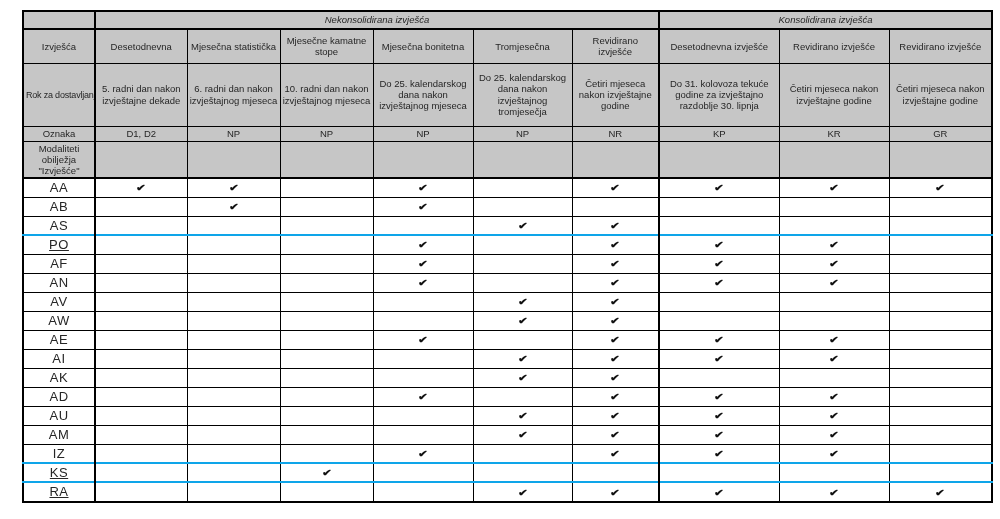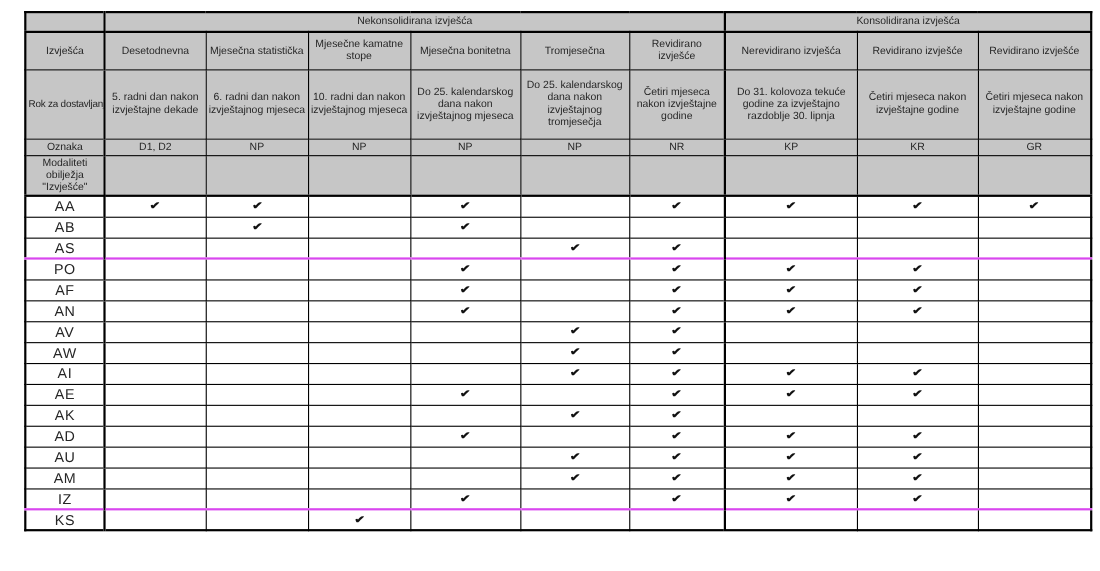--- a/index.html
+++ b/index.html
@@ -31,28 +31,28 @@
     text-align: center;
     vertical-align: middle;
     padding: 1px 2px;
     overflow: hidden;
     color: #262626;
   }
   td.hdr { background: #c6c6c6; }
   td.label-col { border-right: 2px solid #000; }
   td.grp-split { border-left: 2px solid #000; }
   tr.r1 { height: 18px; }
-  tr.r1 td { border-bottom: 2px solid #000; font-size: 9.5px; }
+  tr.r1 td { border-bottom: 2px solid #000; font-size: 9.5px; font-style: italic; }
   tr.r2 { height: 34px; }
   tr.r3 { height: 63px; }
   tr.r4 { height: 15px; }
   tr.r5 { height: 28px; }
   tr.r5 td { border-bottom: 2px solid #000; }
   tr.modality-row { height: 19px; }
-  tr.thick-top td { border-top: 2px solid #d946ef; }
+  tr.thick-top td { border-top: 2px solid #0ea5e9; text-decoration: underline; }
   td.code-cell { font-size: 13px; letter-spacing: 0.5px; background: #fff; }
   .nowrap { white-space: nowrap; font-size: 9px; letter-spacing: -0.2px; }
   .check {
     font-size: 9.5px;
     font-weight: bold;
     color: #111;
     display: inline-block;
     transform: scaleX(1.25);
   }
 </style>
@@ -80,21 +80,21 @@
         <td class="hdr grp-split" colspan="3">Konsolidirana izvješća</td>
       </tr>
       <tr class="r2">
         <td class="hdr label-col">Izvješća</td>
         <td class="hdr">Desetodnevna</td>
         <td class="hdr">Mjesečna statistička</td>
         <td class="hdr">Mjesečne kamatne stope</td>
         <td class="hdr">Mjesečna bonitetna</td>
         <td class="hdr">Tromjesečna</td>
         <td class="hdr">Revidirano izvješće</td>
-        <td class="hdr grp-split">Nerevidirano izvješća</td>
+        <td class="hdr grp-split">Desetodnevna izvješće</td>
         <td class="hdr">Revidirano izvješće</td>
         <td class="hdr">Revidirano izvješće</td>
       </tr>
       <tr class="r3">
         <td class="hdr label-col"><span class="nowrap">Rok za dostavljanje</span></td>
         <td class="hdr">5. radni dan nakon izvještajne dekade</td>
         <td class="hdr">6. radni dan nakon izvještajnog mjeseca</td>
         <td class="hdr">10. radni dan nakon izvještajnog mjeseca</td>
         <td class="hdr">Do 25. kalendarskog dana nakon izvještajnog mjeseca</td>
         <td class="hdr">Do 25. kalendarskog dana nakon izvještajnog tromjesečja</td>
@@ -219,38 +219,38 @@
           <td class=""></td>
           <td class=""></td>
           <td class=""></td>
           <td class=""><span class="check">✔</span></td>
           <td class=""><span class="check">✔</span></td>
           <td class="grp-split"></td>
           <td class=""></td>
           <td class=""></td>
         </tr>
         <tr class="modality-row">
+          <td class="code-cell label-col">AE</td>
+          <td class=""></td>
+          <td class=""></td>
+          <td class=""></td>
+          <td class=""><span class="check">✔</span></td>
+          <td class=""></td>
+          <td class=""><span class="check">✔</span></td>
+          <td class="grp-split"><span class="check">✔</span></td>
+          <td class=""><span class="check">✔</span></td>
+          <td class=""></td>
+        </tr>
+        <tr class="modality-row">
           <td class="code-cell label-col">AI</td>
           <td class=""></td>
           <td class=""></td>
           <td class=""></td>
           <td class=""></td>
           <td class=""><span class="check">✔</span></td>
-          <td class=""><span class="check">✔</span></td>
-          <td class="grp-split"><span class="check">✔</span></td>
-          <td class=""><span class="check">✔</span></td>
-          <td class=""></td>
-        </tr>
-        <tr class="modality-row">
-          <td class="code-cell label-col">AE</td>
-          <td class=""></td>
-          <td class=""></td>
-          <td class=""></td>
-          <td class=""><span class="check">✔</span></td>
-          <td class=""></td>
           <td class=""><span class="check">✔</span></td>
           <td class="grp-split"><span class="check">✔</span></td>
           <td class=""><span class="check">✔</span></td>
           <td class=""></td>
         </tr>
         <tr class="modality-row">
           <td class="code-cell label-col">AK</td>
           <td class=""></td>
           <td class=""></td>
           <td class=""></td>
@@ -313,16 +313,28 @@
           <td class="code-cell label-col">KS</td>
           <td class=""></td>
           <td class=""></td>
           <td class=""><span class="check">✔</span></td>
           <td class=""></td>
           <td class=""></td>
           <td class=""></td>
           <td class="grp-split"></td>
           <td class=""></td>
           <td class=""></td>
+        </tr>
+        <tr class="modality-row thick-top">
+          <td class="code-cell label-col">RA</td>
+          <td class=""></td>
+          <td class=""></td>
+          <td class=""></td>
+          <td class=""></td>
+          <td class=""><span class="check">✔</span></td>
+          <td class=""><span class="check">✔</span></td>
+          <td class="grp-split"><span class="check">✔</span></td>
+          <td class=""><span class="check">✔</span></td>
+          <td class=""><span class="check">✔</span></td>
         </tr>
       </tbody>
   </table>
 </div>
 
 </body></html>

